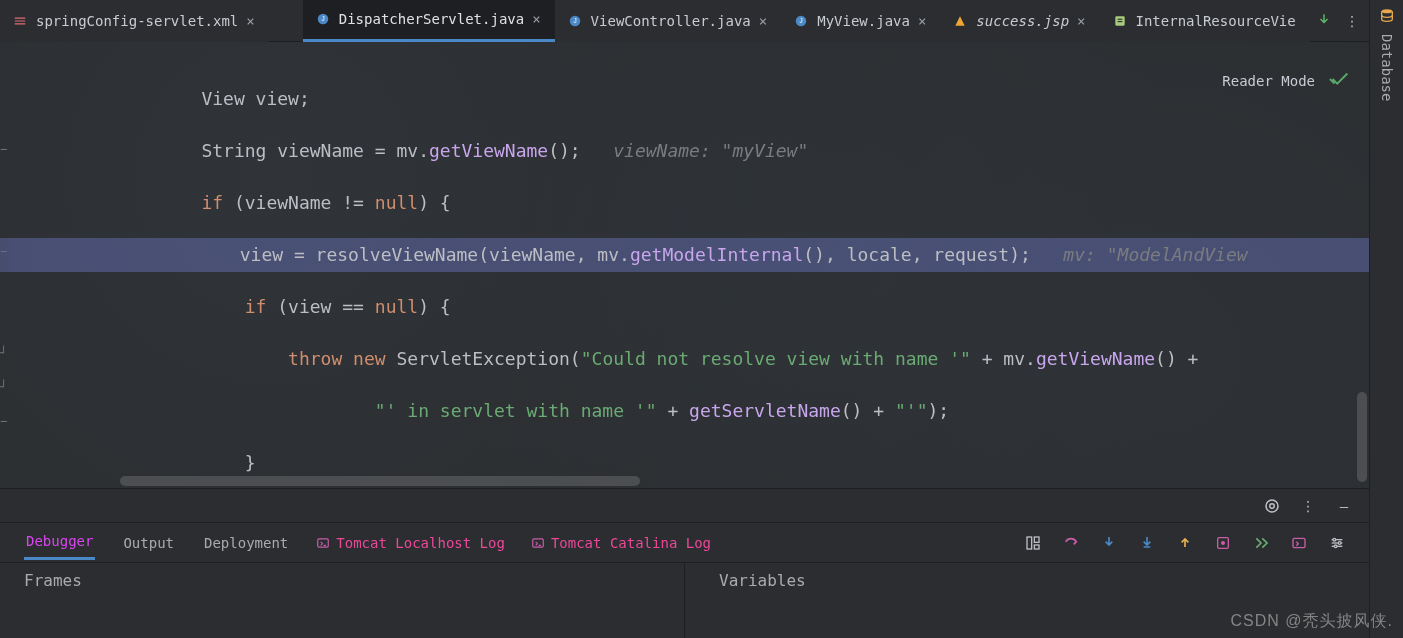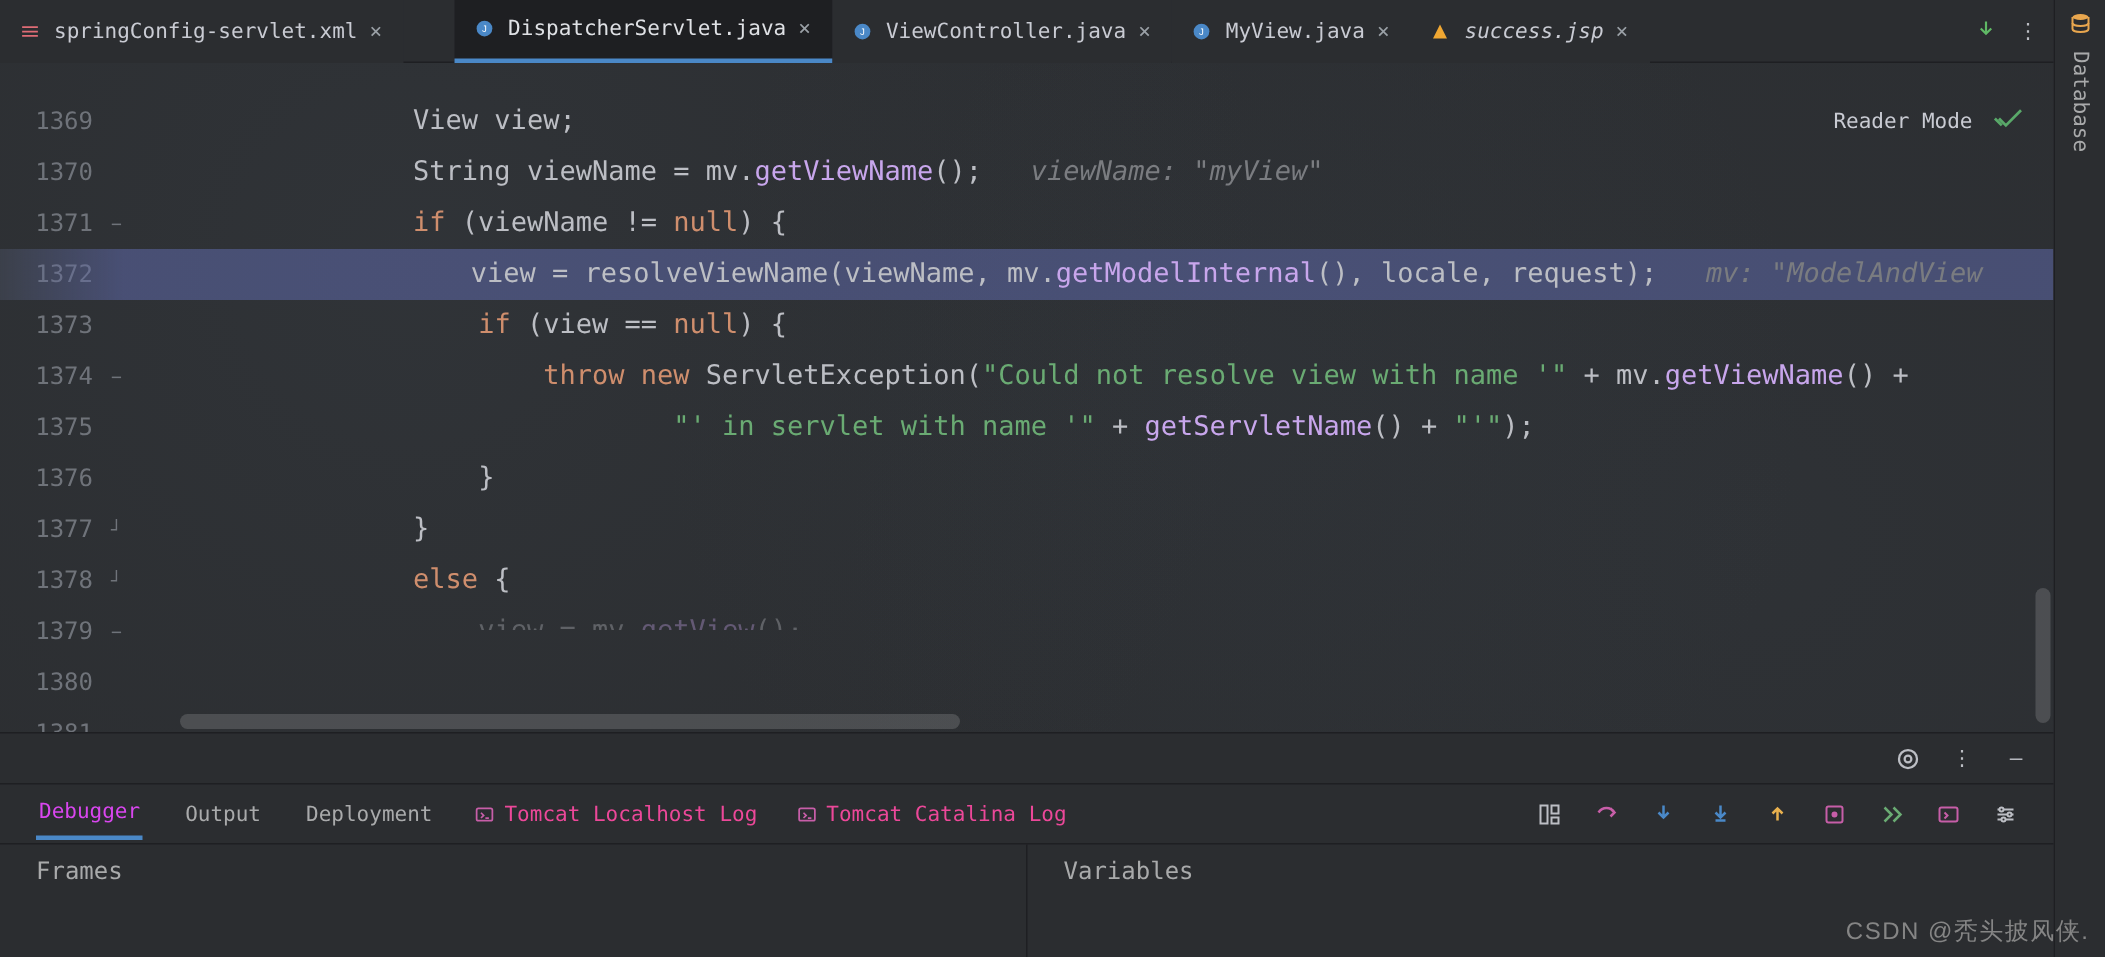--- a/index.html
+++ b/index.html
@@ -33,21 +33,21 @@
                     radial-gradient(circle at 60% 50%, rgba(60,70,80,0.15) 0%, transparent 45%),
                     radial-gradient(circle at 85% 70%, rgba(65,75,85,0.15) 0%, transparent 50%);
 }
 .reader-mode { position: absolute; top: 26px; right: 18px; display: flex; align-items: center; gap: 14px; z-index: 5; color: #c9cbd3; }
 .reader-mode svg { color: #59a869; }
 
 .code-inner { display: flex; padding-top: 22px; }
 .gutter { width: 74px; text-align: right; padding-right: 12px; color: #6f737a; font-size: 16px; line-height: 34px; user-select: none; }
 .foldcol { width: 24px; color: #6f737a; line-height: 34px; font-size: 12px; }
 .code-lines { flex: 1; line-height: 34px; font-size: 18px; letter-spacing: 0; }
-.line { white-space: pre; height: 34px; position: relative; padding-left: 4px; }
+.line { white-space: pre; height: 34px; position: relative; padding-left: 4px; margin-top: 18px; }
 .line.hl {
   background: linear-gradient(to right, rgba(100,110,140,0.25) 0%, rgba(94,104,168,0.55) 6%, rgba(94,104,168,0.55) 100%);
   border-left: 3px solid rgba(140,150,200,0.6);
   margin-left: -101px; padding-left: 97px;
 }
 .kw { color: #cf8e6d; }
 .str { color: #6aab73; }
 .cmt2 { color: #b8b8b8; font-style: italic; }
 .hint { color: #7a7c80; font-style: italic; }
 .fn { color: #c8a6ec; }
@@ -60,21 +60,21 @@
 
 .bottom-panel { height: 150px; background: #2b2d30; border-top: 1px solid #1e1f22; display: flex; flex-direction: column; }
 .bp-tools { height: 34px; display: flex; align-items:center; justify-content: flex-end; gap: 18px; padding: 0 16px; border-bottom: 1px solid #1e1f22; }
 .bp-tools .b-icn { width: 18px; height: 18px; display:flex; align-items:center; justify-content:center; cursor:pointer; color:#bcbec4; }
 .bp-tabs { height: 40px; display: flex; align-items: center; gap: 26px; padding: 0 24px; border-bottom: 1px solid #1e1f22; }
 .bp-tab { color: #a9aaab; cursor: pointer; padding: 8px 2px; }
 .bp-tab.active { color: #d946ef; border-bottom: 3px solid #4a88c7; }
 .bp-logtab { display: flex; align-items: center; gap: 6px; color: #ec4899; cursor: pointer; }
 .bp-actions { margin-left: auto; display: flex; gap: 22px; align-items: center; }
 .bp-actions span { cursor: pointer; display:inline-flex; }
-.bp-body { flex:1; display:flex; }
+.bp-body { flex:1; display:flex;gap:10px; }
 .bp-col { flex:1; padding: 8px 24px; }
 .bp-col h { color:#a9aaab; font-weight: normal; font-size: 16px; }
 .bp-divider { width: 1px; background: #1e1f22; }
 
 .watermark { position: absolute; bottom: 6px; right: 10px; color: #858585; font-size: 16px; font-family: sans-serif; letter-spacing: 1px; z-index: 10; }
 </style>
 </head>
 <body>
 
 <div class="root">
@@ -121,20 +121,30 @@
             <span class="close">×</span>
           </div>
           <div class="tab">
             <span class="icn icn-jsp">
               <svg width="14" height="14" viewBox="0 0 24 24">
                 <path fill="#f0a732" d="M4 20L12 4l8 16z"></path>
               </svg>
             </span>
             <span style="font-style:italic;">success.jsp</span>
             <span class="close">×</span>
+          </div>
+          <div class="tab">
+            <span class="icn icn-xml2">
+              <svg width="14" height="14" viewBox="0 0 24 24">
+                <rect x="4" y="4" width="16" height="16" fill="#a8cc7c" rx="2"></rect>
+                <rect x="8" y="8" width="8" height="2" fill="#2b2d30"></rect>
+                <rect x="8" y="12" width="8" height="2" fill="#2b2d30"></rect>
+              </svg>
+            </span>
+            <span style="">InternalResourceVie</span>
           </div>
         </div>
       <div class="tabbar-right">
         <span class="b-icn" style="color:#5fb865;">
           <svg width="14" height="14" viewBox="0 0 24 24" fill="none" stroke="currentColor" stroke-width="2.5">
               <path d="M12 4v14M6 12l6 6 6-6"></path>
             </svg>
         </span>
         <span class="b-icn">⋮</span>
       </div>
@@ -143,35 +153,20 @@
     <div class="editor-wrap">
       <div class="reader-mode">
         <span>Reader Mode</span>
         <span>
           <svg width="22" height="22" viewBox="0 0 24 24" fill="none" stroke="currentColor" stroke-width="2">
               <path d="M4 12l5 5L20 6M1 12l5 5"></path>
             </svg>
         </span>
       </div>
       <div class="code-inner">
-        <div class="gutter" id="gutter">
-            <div>1369</div>
-            <div>1370</div>
-            <div>1371</div>
-            <div>1372</div>
-            <div>1373</div>
-            <div>1374</div>
-            <div>1375</div>
-            <div>1376</div>
-            <div>1377</div>
-            <div>1378</div>
-            <div>1379</div>
-            <div>1380</div>
-            <div>1381</div>
-          </div>
         <div class="foldcol" id="foldcol">
             <div>&nbsp;</div>
             <div>&nbsp;</div>
             <div><span style="cursor:pointer">−</span></div>
             <div>&nbsp;</div>
             <div>&nbsp;</div>
             <div><span style="cursor:pointer">−</span></div>
             <div>&nbsp;</div>
             <div>&nbsp;</div>
             <div><span style="cursor:pointer">┘</span></div>

